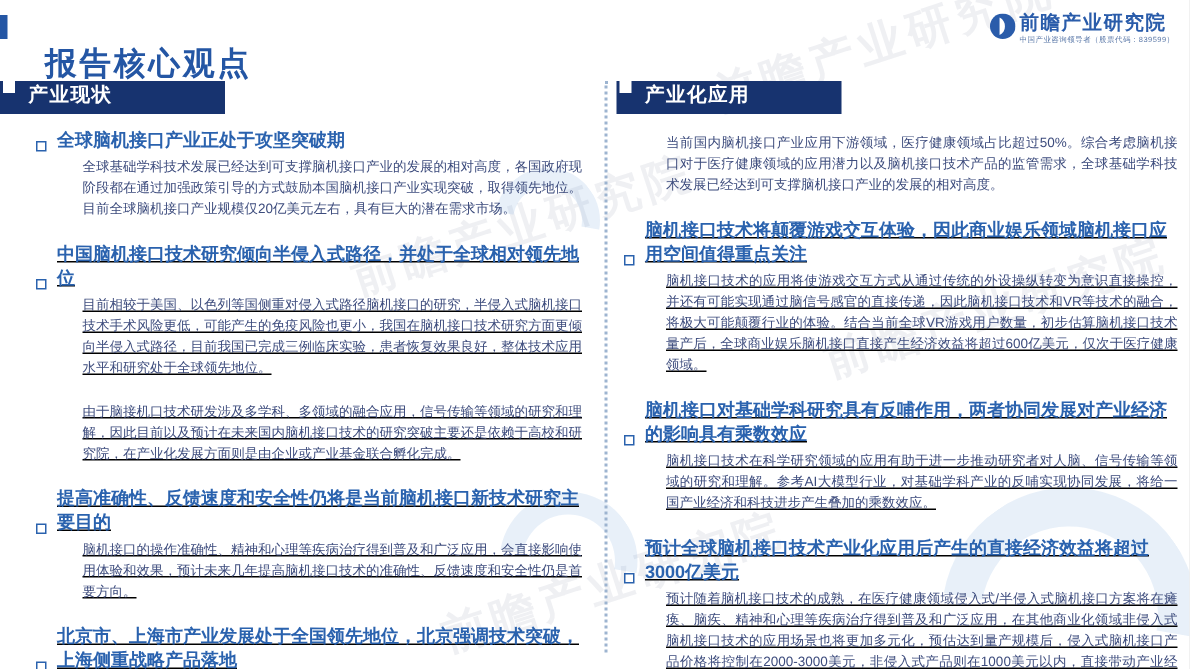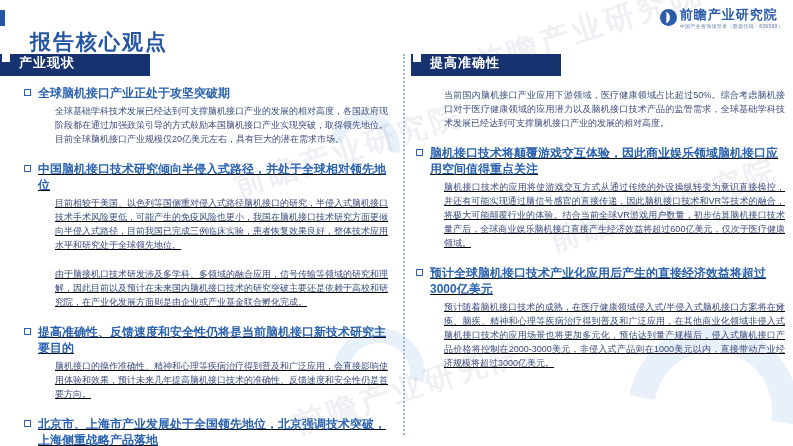--- a/index.html
+++ b/index.html
@@ -31,21 +31,21 @@
 
   
   .col { position:absolute; top:54px; }
   .col-left { left:0; width:394px; }
   .col-right { left:403px; width:390px; border-left:2px dotted #9db4d0; height:381px; }
   .col-right .banner { margin-left:6px; }
   .items { padding:9px 6px 0 24px; }
   .col-right .items { padding-left:11px; padding-right:8px; }
 
   .item + .item { margin-top:15px;text-decoration:underline; }
-  .item-heading { display:flex; font-size:12px; line-height:16px; font-weight:bold; color:#2a62ae; }
+  .item-heading { display:flex; font-size:12px; line-height:16px; font-weight:bold; color:#2a62ae;align-items:flex-end; }
   .sq { width:7px; height:7px; border:1.5px solid #2a62ae; margin:4px 7px 0 0; flex:none; }
   .item-body {
     margin:3px 0 0 31px; font-size:9px; line-height:14px; color:#3d4c7d;
     text-align:justify;
   }
   .col-right .item-body { margin-left:28px; }
 
   
   .wm {
     position:absolute; font-size:30px; font-weight:bold; color:rgba(130,140,160,0.13);
@@ -130,36 +130,43 @@
         </div>
 
       </div>
 
     </div>
   </div>
 
   <div class="col col-right">
     <div class="banner">
       <span class="banner-square"></span>
-      <span>提高准确性</span>
+      <span>产业化应用</span>
     </div>
     <div class="items">
 
       <div class="item">
         <p class="item-body">当前国内脑机接口产业应用下游领域，医疗健康领域占比超过50%。综合考虑脑机接口对于医疗健康领域的应用潜力以及脑机接口技术产品的监管需求，全球基础学科技术发展已经达到可支撑脑机接口产业的发展的相对高度。</p>
       </div>
 
       <div class="item">
         <div class="item-heading">
           <span class="sq"></span>
           <span>脑机接口技术将颠覆游戏交互体验，因此商业娱乐领域脑机接口应用空间值得重点关注</span>
         </div>
         <p class="item-body">脑机接口技术的应用将使游戏交互方式从通过传统的外设操纵转变为意识直接操控，并还有可能实现通过脑信号感官的直接传递，因此脑机接口技术和VR等技术的融合，将极大可能颠覆行业的体验。结合当前全球VR游戏用户数量，初步估算脑机接口技术量产后，全球商业娱乐脑机接口直接产生经济效益将超过600亿美元，仅次于医疗健康领域。</p>
       </div>
 
+      <div class="item">
+        <div class="item-heading">
+          <span class="sq"></span>
+          <span>脑机接口对基础学科研究具有反哺作用，两者协同发展对产业经济的影响具有乘数效应</span>
+        </div>
+        <p class="item-body">脑机接口技术在科学研究领域的应用有助于进一步推动研究者对人脑、信号传输等领域的研究和理解。参考AI大模型行业，对基础学科产业的反哺实现协同发展，将给一国产业经济和科技进步产生叠加的乘数效应。</p>
+      </div>
 
       <div class="item">
         <div class="item-heading">
           <span class="sq"></span>
           <span>预计全球脑机接口技术产业化应用后产生的直接经济效益将超过3000亿美元</span>
         </div>
         <p class="item-body">预计随着脑机接口技术的成熟，在医疗健康领域侵入式/半侵入式脑机接口方案将在瘫痪、脑疾、精神和心理等疾病治疗得到普及和广泛应用，在其他商业化领域非侵入式脑机接口技术的应用场景也将更加多元化，预估达到量产规模后，侵入式脑机接口产品价格将控制在2000-3000美元，非侵入式产品则在1000美元以内，直接带动产业经济规模将超过3000亿美元。</p>
       </div>
 
     </div>

